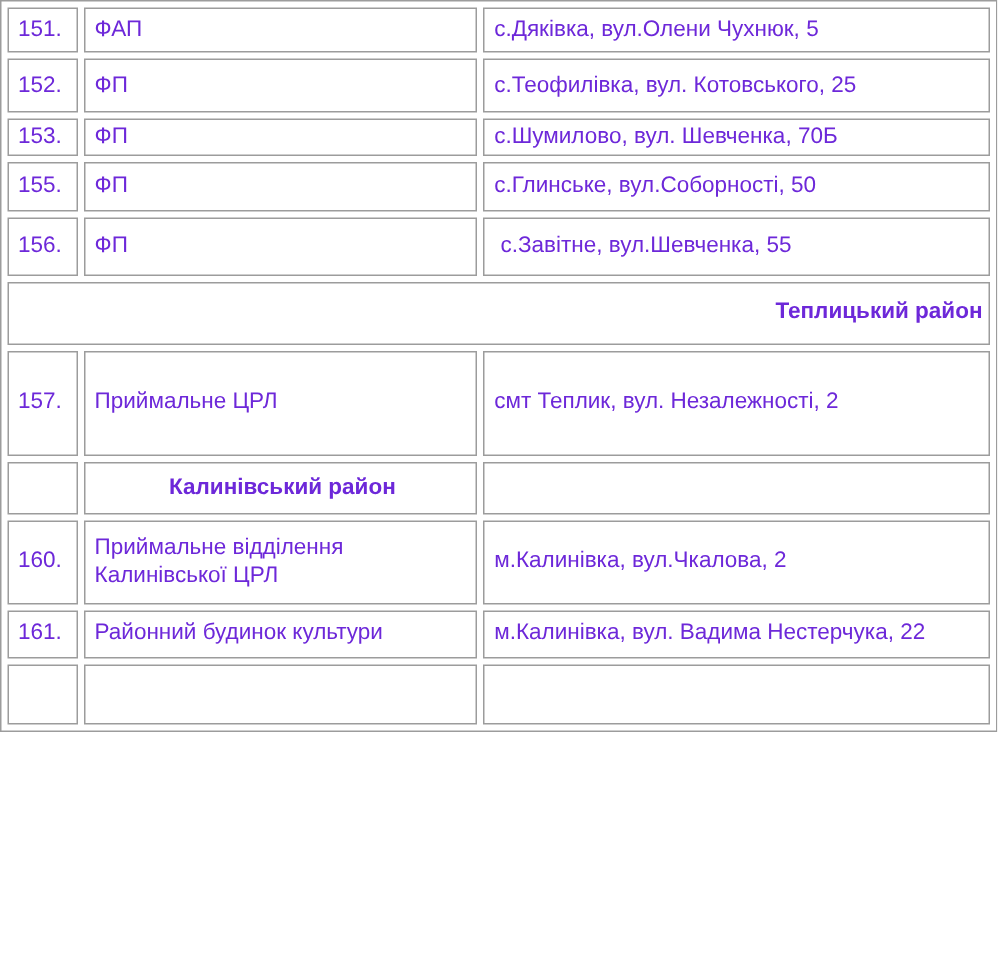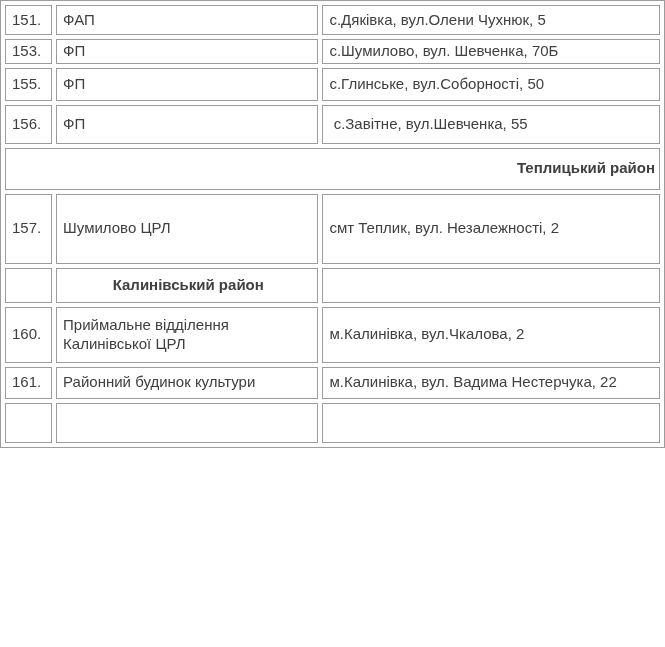--- a/index.html
+++ b/index.html
@@ -20,21 +20,21 @@
   table.facilities {
     border-collapse: separate;
     border-spacing: 4px;
     border: 1px solid #9c9c9c;
     width: 665px;
     table-layout: fixed;
     box-sizing: border-box;
   }
   table.facilities td {
     border: 1px solid #9c9c9c;
-    color: #404040;
+    color: #6d28d9;
     font-size: 15px;
     line-height: 1.25;
     vertical-align: middle;
     padding: 2px 4px 2px 6px;
     box-sizing: border-box;
     overflow: hidden;
   }
   table.facilities td .txt {
     white-space: pre-wrap;
   }
@@ -61,40 +61,45 @@
       <col style="width: 262px;">
       <col style="width: 337px;">
     </colgroup>
     <tbody id="table-body">
         <tr>
           <td class="cell-number" style="height: 30px;"><span class="txt">151.</span></td>
           <td class="cell-name"><span class="txt">ФАП</span></td>
           <td class="cell-address"><span class="txt">с.Дяківка, вул.Олени Чухнюк, 5</span></td>
         </tr>
         <tr>
+          <td class="cell-number" style="height: 36px;"><span class="txt">152.</span></td>
+          <td class="cell-name"><span class="txt">ФП</span></td>
+          <td class="cell-address"><span class="txt">с.Теофилівка, вул. Котовського, 25</span></td>
+        </tr>
+        <tr>
           <td class="cell-number" style="height: 20px;"><span class="txt">153.</span></td>
           <td class="cell-name"><span class="txt">ФП</span></td>
           <td class="cell-address"><span class="txt">с.Шумилово, вул. Шевченка, 70Б</span></td>
         </tr>
         <tr>
           <td class="cell-number" style="height: 33px;"><span class="txt">155.</span></td>
           <td class="cell-name"><span class="txt">ФП</span></td>
           <td class="cell-address"><span class="txt">с.Глинське, вул.Соборності, 50</span></td>
         </tr>
         <tr>
           <td class="cell-number" style="height: 39px;"><span class="txt">156.</span></td>
           <td class="cell-name"><span class="txt">ФП</span></td>
           <td class="cell-address"><span class="txt"> с.Завітне, вул.Шевченка, 55</span></td>
         </tr>
         <tr>
           <td class="section-cell" colspan="3" style="height: 42px; text-align: right;"><span class="txt">Теплицький район</span></td>
         </tr>
         <tr>
           <td class="cell-number" style="height: 70px;"><span class="txt">157.</span></td>
-          <td class="cell-name"><span class="txt">Шумилово ЦРЛ</span></td>
+          <td class="cell-name"><span class="txt">Приймальне ЦРЛ</span></td>
           <td class="cell-address vtop"><span class="txt">смт Теплик, вул. Незалежності, 2</span></td>
         </tr>
         <tr>
           <td class="cell-number" style="height: 35px;"><span class="txt"></span></td>
           <td class="section-cell"><span class="txt">Калинівський район</span></td>
           <td class="cell-address"><span class="txt"></span></td>
         </tr>
         <tr>
           <td class="cell-number" style="height: 56px;"><span class="txt">160.</span></td>
           <td class="cell-name"><span class="txt">Приймальне відділення

